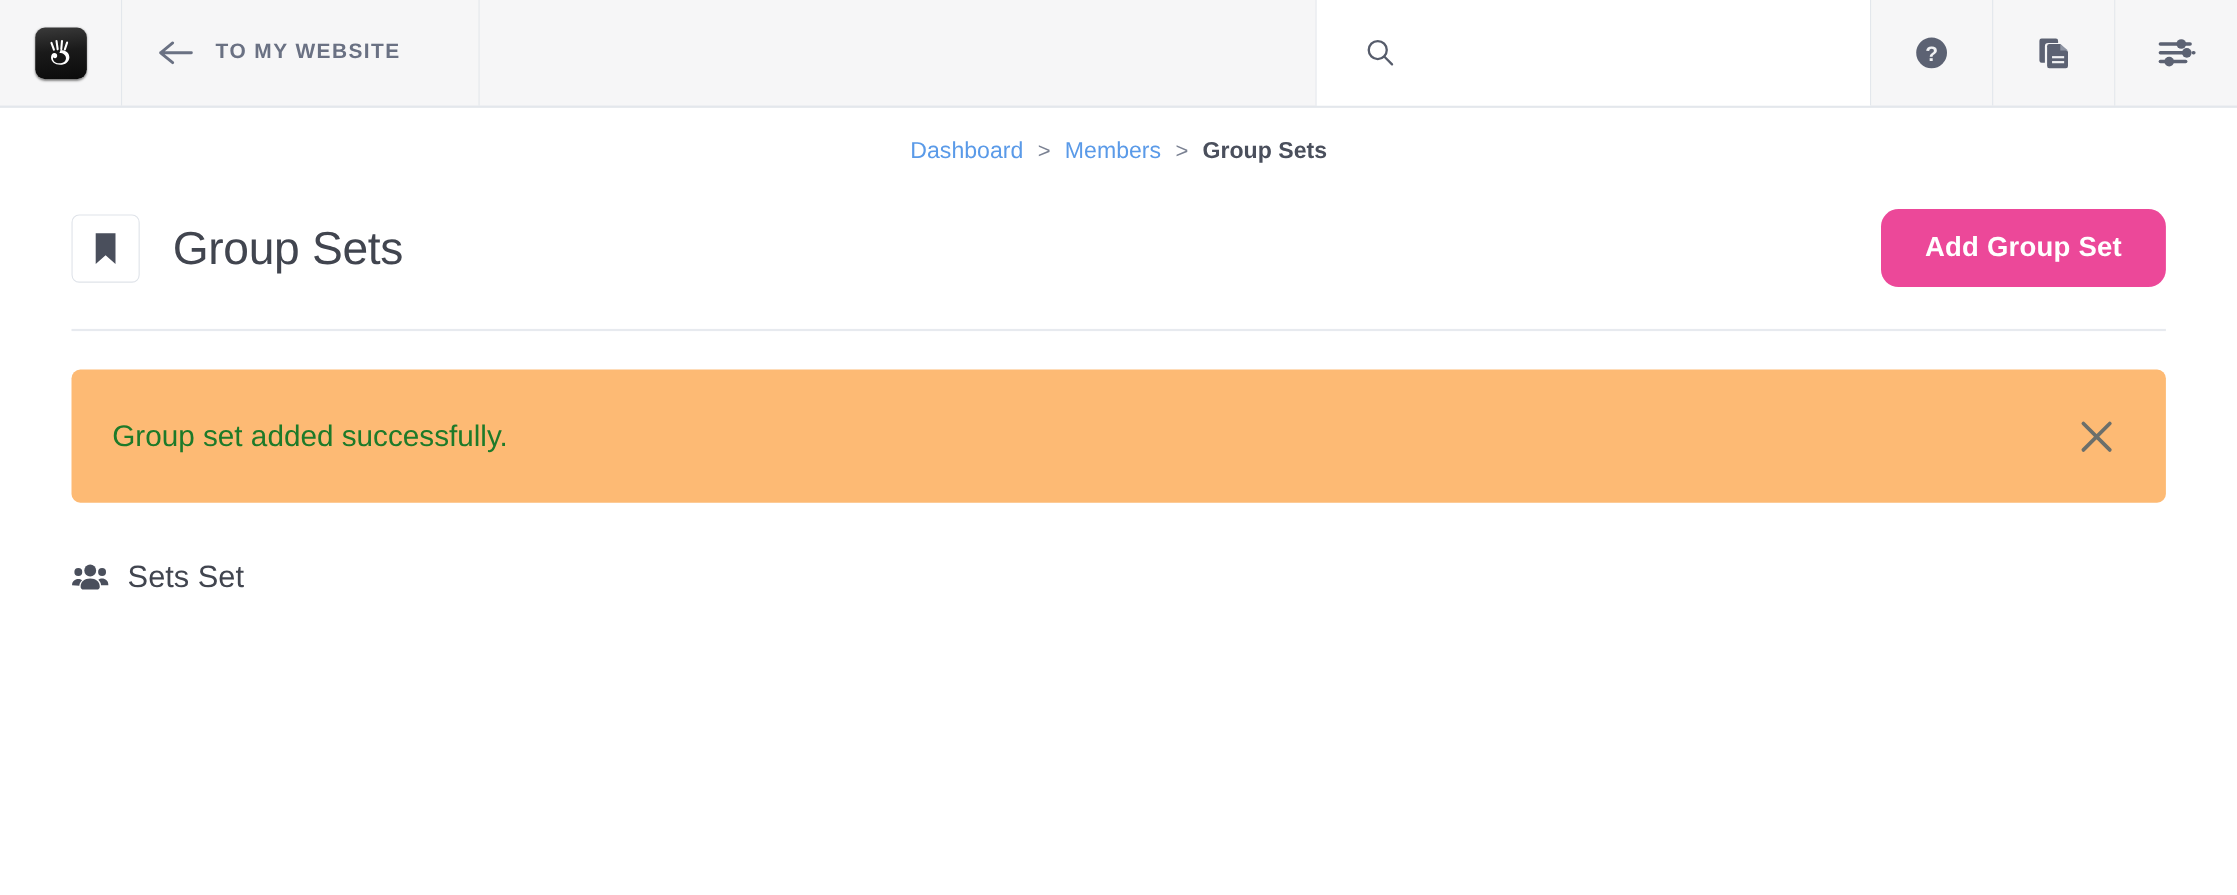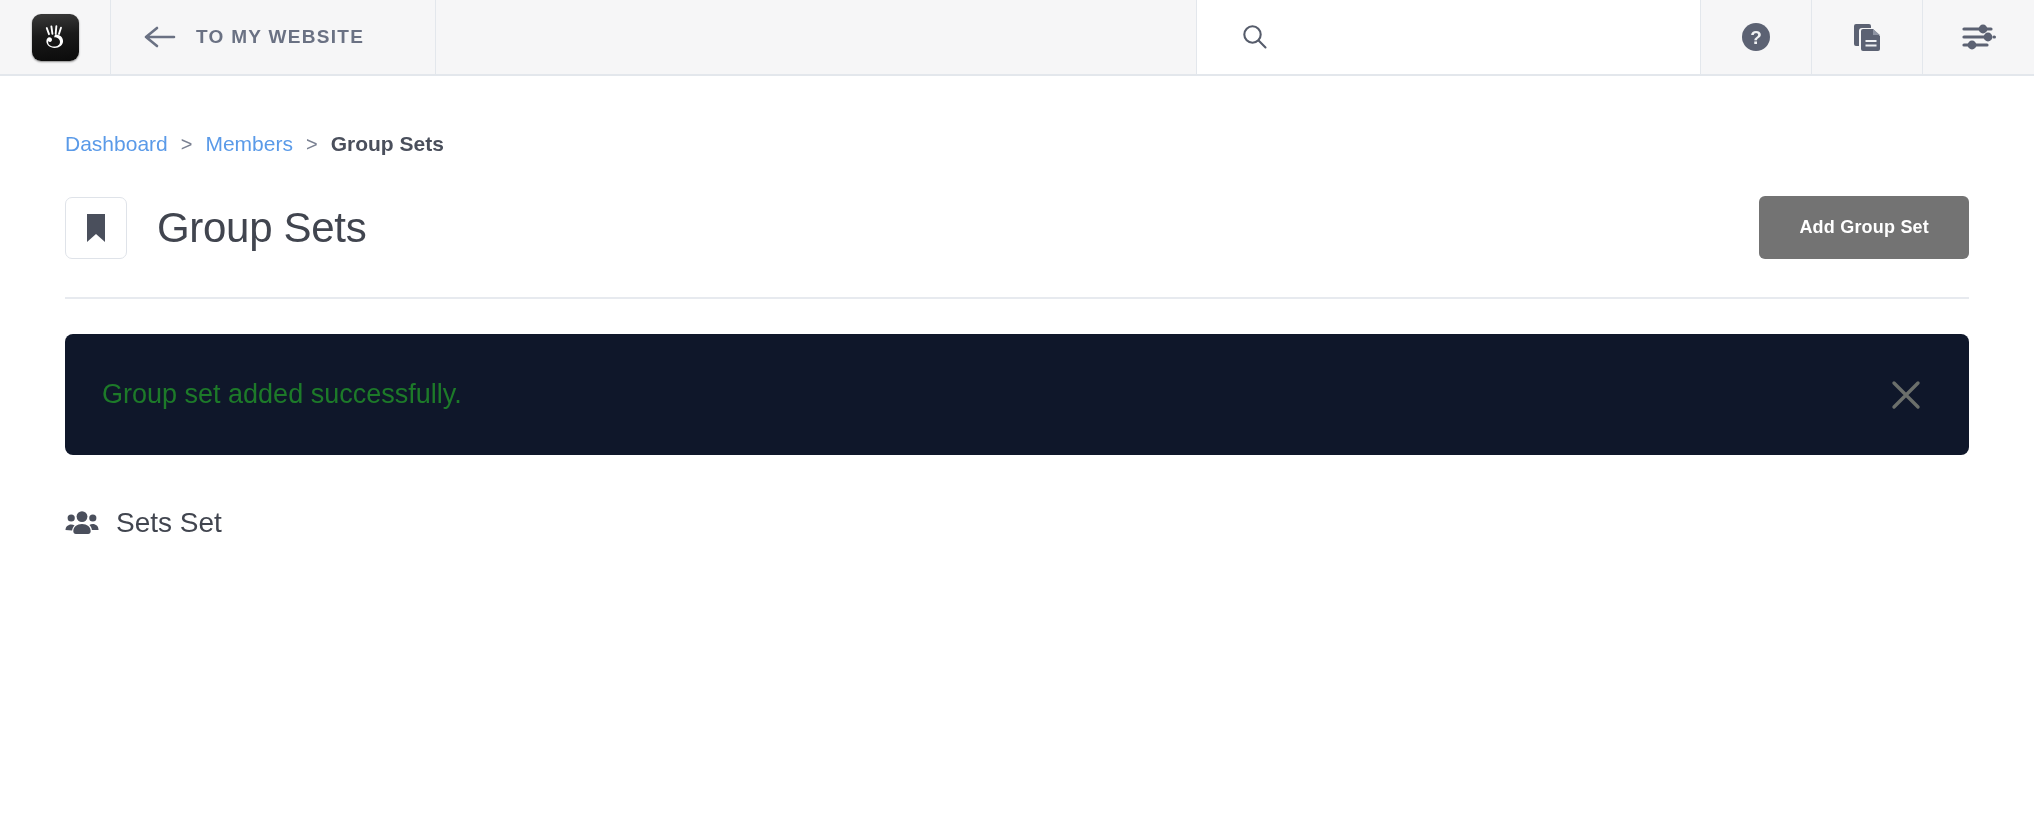--- a/index.html
+++ b/index.html
@@ -9,21 +9,21 @@
     height: 814px;
     background: #ffffff;
     font-family: "Liberation Sans", sans-serif;
     -webkit-font-smoothing: antialiased;
   }
 
   
   .topbar {
     display: flex;
     align-items: stretch;
-    height: 76px;
+    height: 98px;
     background: #f6f6f7;
     border-bottom: 2px solid #e3e7ec;
   }
 
   .topbar-cell {
     display: flex;
     align-items: center;
     justify-content: center;
     border-right: 1px solid #e3e7ec;
   }
@@ -90,22 +90,23 @@
   }
   .icon-cell:last-child { border-right: none; }
 
   
   .content { padding: 0 65px; }
 
   .breadcrumb {
     display: flex;
     align-items: center;
     gap: 13px;
-    padding-top: 56px;
+    padding-top: 28px;
     font-size: 21px;
+    justify-content: center;
   }
   .crumb-link { color: #5a9ae8; text-decoration: none; cursor: pointer; }
   .crumb-sep { color: #7a8192; font-size: 20px; }
   .crumb-current { color: #4a4f5c; font-weight: bold; }
 
   .page-head {
     display: flex;
     align-items: center;
     padding-top: 40px;
     padding-bottom: 38px;
@@ -128,36 +129,36 @@
     font-size: 42px;
     font-weight: normal;
     color: #41454f;
     margin-left: 30px;
     letter-spacing: -0.3px;
   }
 
   .head-spacer { flex: 1 1 auto; }
 
   .btn-primary {
-    background: #737373;
+    background: #ec4899;
     color: #ffffff;
     border: none;
-    border-radius: 6px;
+    border-radius: 16px;
     font-family: "Liberation Sans", sans-serif;
-    font-size: 18px;
+    font-size: 25px;
     font-weight: bold;
     padding: 21px 40px;
     cursor: pointer;
     letter-spacing: 0.2px;
     white-space: nowrap;
   }
 
   .alert-success {
     margin-top: 35px;
-    background: #0f172a;
+    background: #fdba74;
     border-radius: 8px;
     min-height: 121px;
     display: flex;
     align-items: center;
     padding: 0 36px 0 37px;
   }
   .alert-text {
     font-size: 27px;
     color: #1d7a29;
     flex: 1 1 auto;

